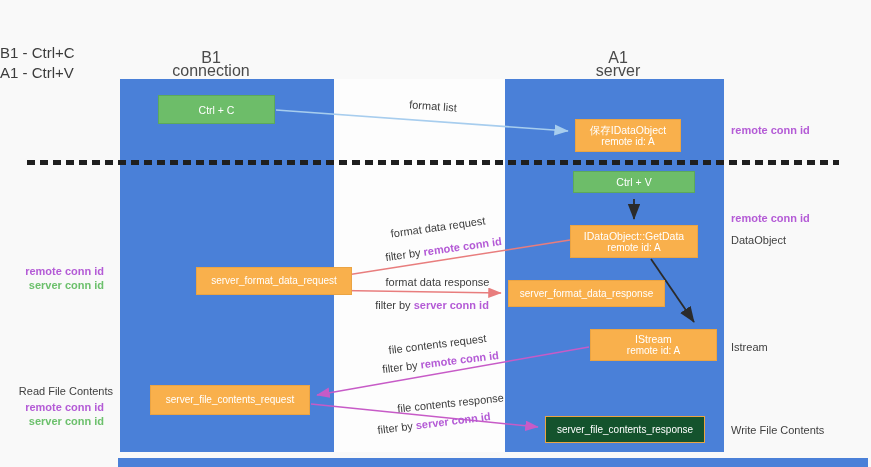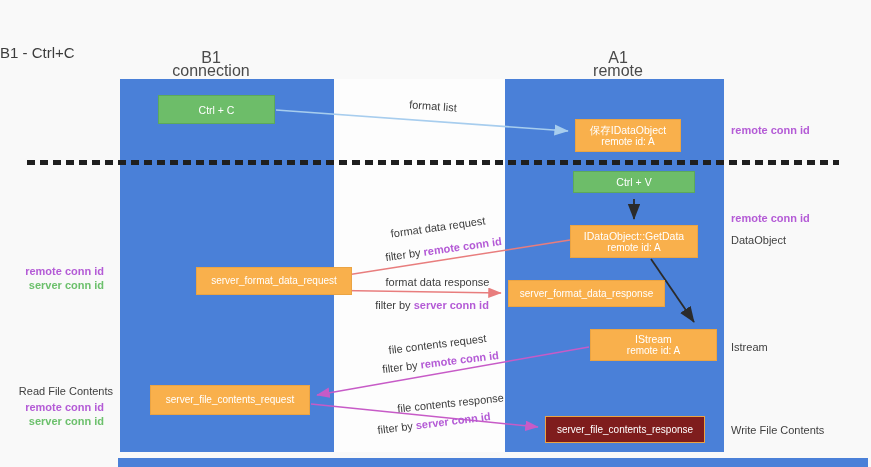--- a/index.html
+++ b/index.html
@@ -27,29 +27,30 @@
 </style>
 </head>
 <body>
 
 <div class="canvas">
 
   <div class="gap-strip"></div>
 
   <div class="title">
     <div>B1 - Ctrl+C</div>
+    <div>A1 - Ctrl+V</div>
   </div>
 
   <div class="lane-head" style="left:146px;top:51px;width:130px;">
     <div>B1</div>
     <div>connection</div>
   </div>
   <div class="lane-head" style="left:553px;top:51px;width:130px;">
     <div>A1</div>
-    <div>remote</div>
+    <div>server</div>
   </div>
 
   <div class="lane" style="left: 120px; width: 214px; background: rgb(74, 128, 216);"></div>
   <div class="lane" style="left: 505px; width: 219px; background: rgb(74, 128, 216);"></div>
 
   <div class="dashed"></div>
 
   <svg class="arrows" width="871" height="467" viewBox="0 0 871 467">
     <defs>
       <marker id="m-blue" markerWidth="10" markerHeight="8" refX="8.5" refY="3.5" orient="auto">
@@ -102,21 +103,21 @@
 
   <div class="node orange" style="left: 590px; top: 329px; width: 127px; height: 32px; background: rgb(249, 176, 76);">
     <span class="l1">IStream</span>
     <span class="l2">remote id: A</span>
   </div>
 
   <div class="node orange" style="left: 150px; top: 385px; width: 160px; height: 30px; background: rgb(249, 176, 76);">
     <span class="l2">server_file_contents_request</span>
   </div>
 
-  <div class="node orange" style="left: 545px; top: 416px; width: 160px; height: 27px; background: #7f1d1d;">
+  <div class="node orange" style="left: 545px; top: 416px; width: 160px; height: 27px; background: #14532d;">
     <span class="l2">server_file_contents_response</span>
   </div>
 
   <div class="elabel" style="left:388px;top:100px;width:90px;transform:rotate(4deg);">format list</div>
 
   <div class="elabel" style="left:368px;top:221px;width:140px;transform:rotate(-8deg);">format data request</div>
   <div class="elabel" style="left:366px;top:243px;width:155px;transform:rotate(-8deg);">
     <span>filter by</span>
     <span class="cid" style="color: rgb(180, 91, 214);">remote conn id</span>
   </div>

